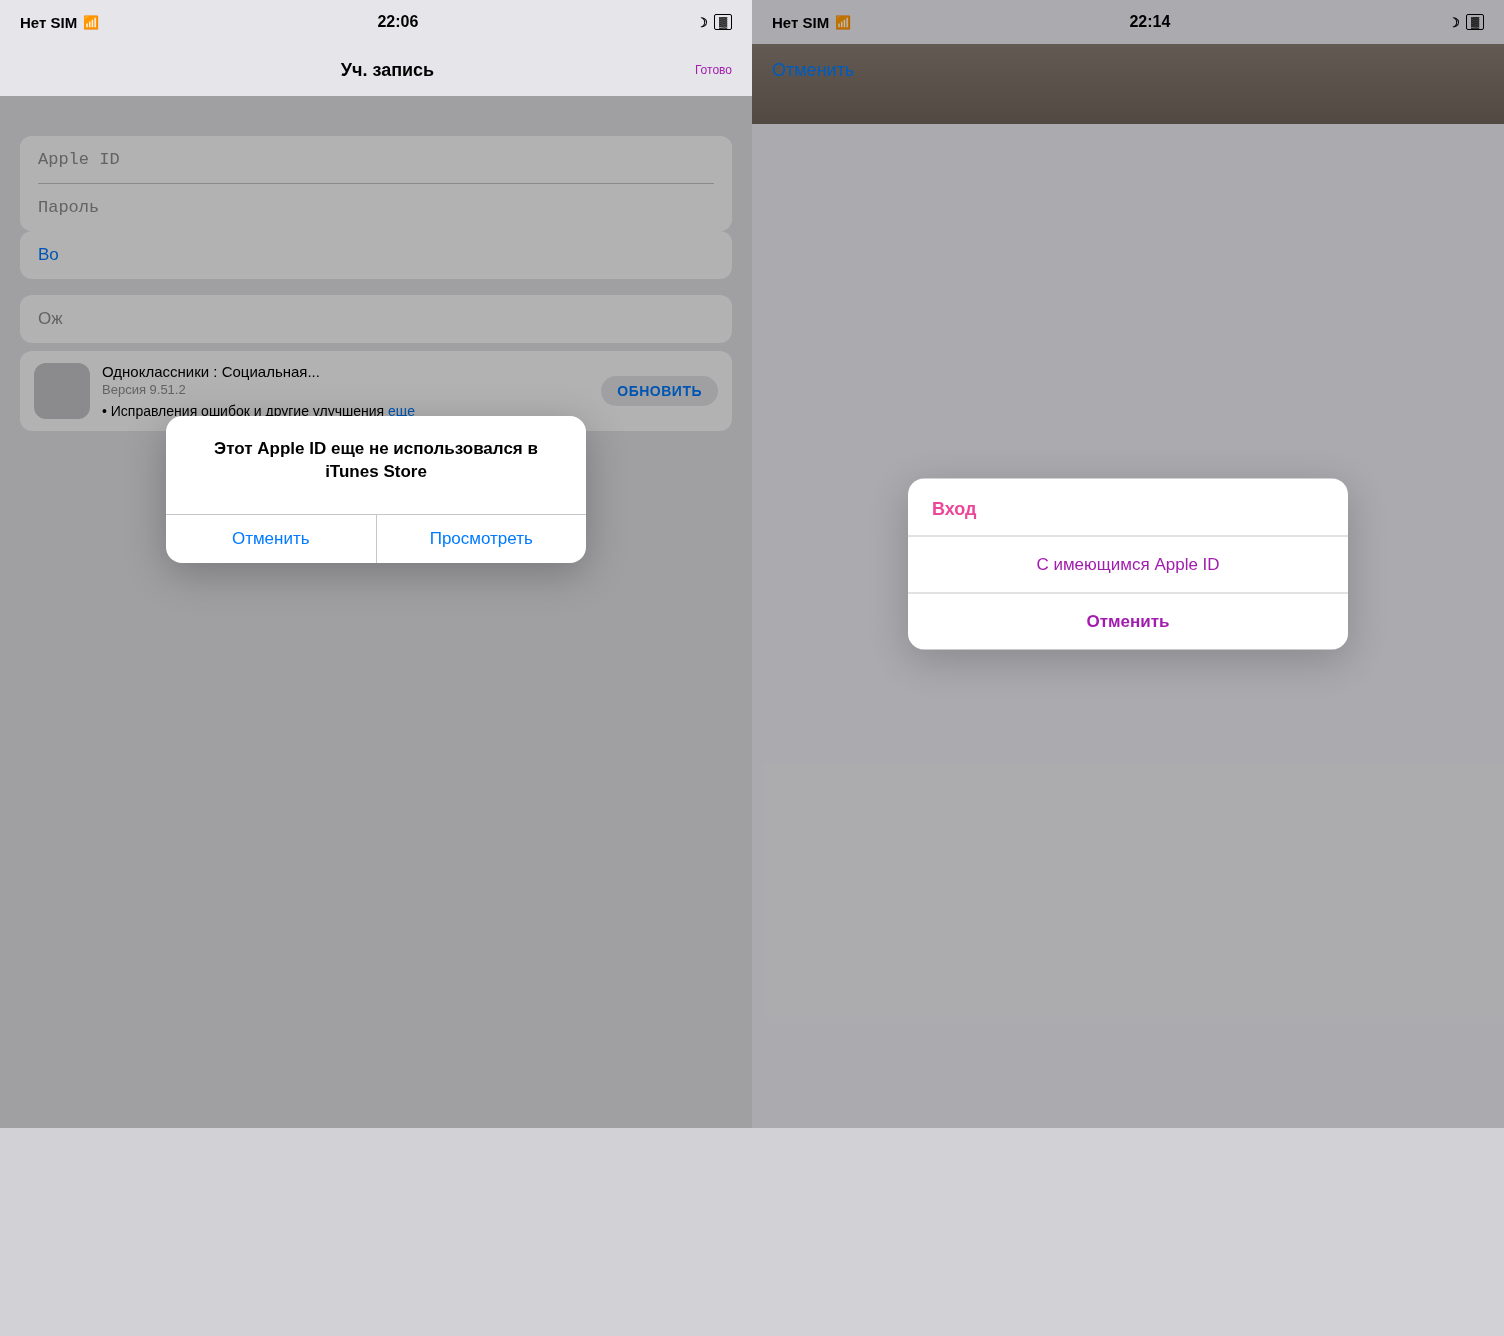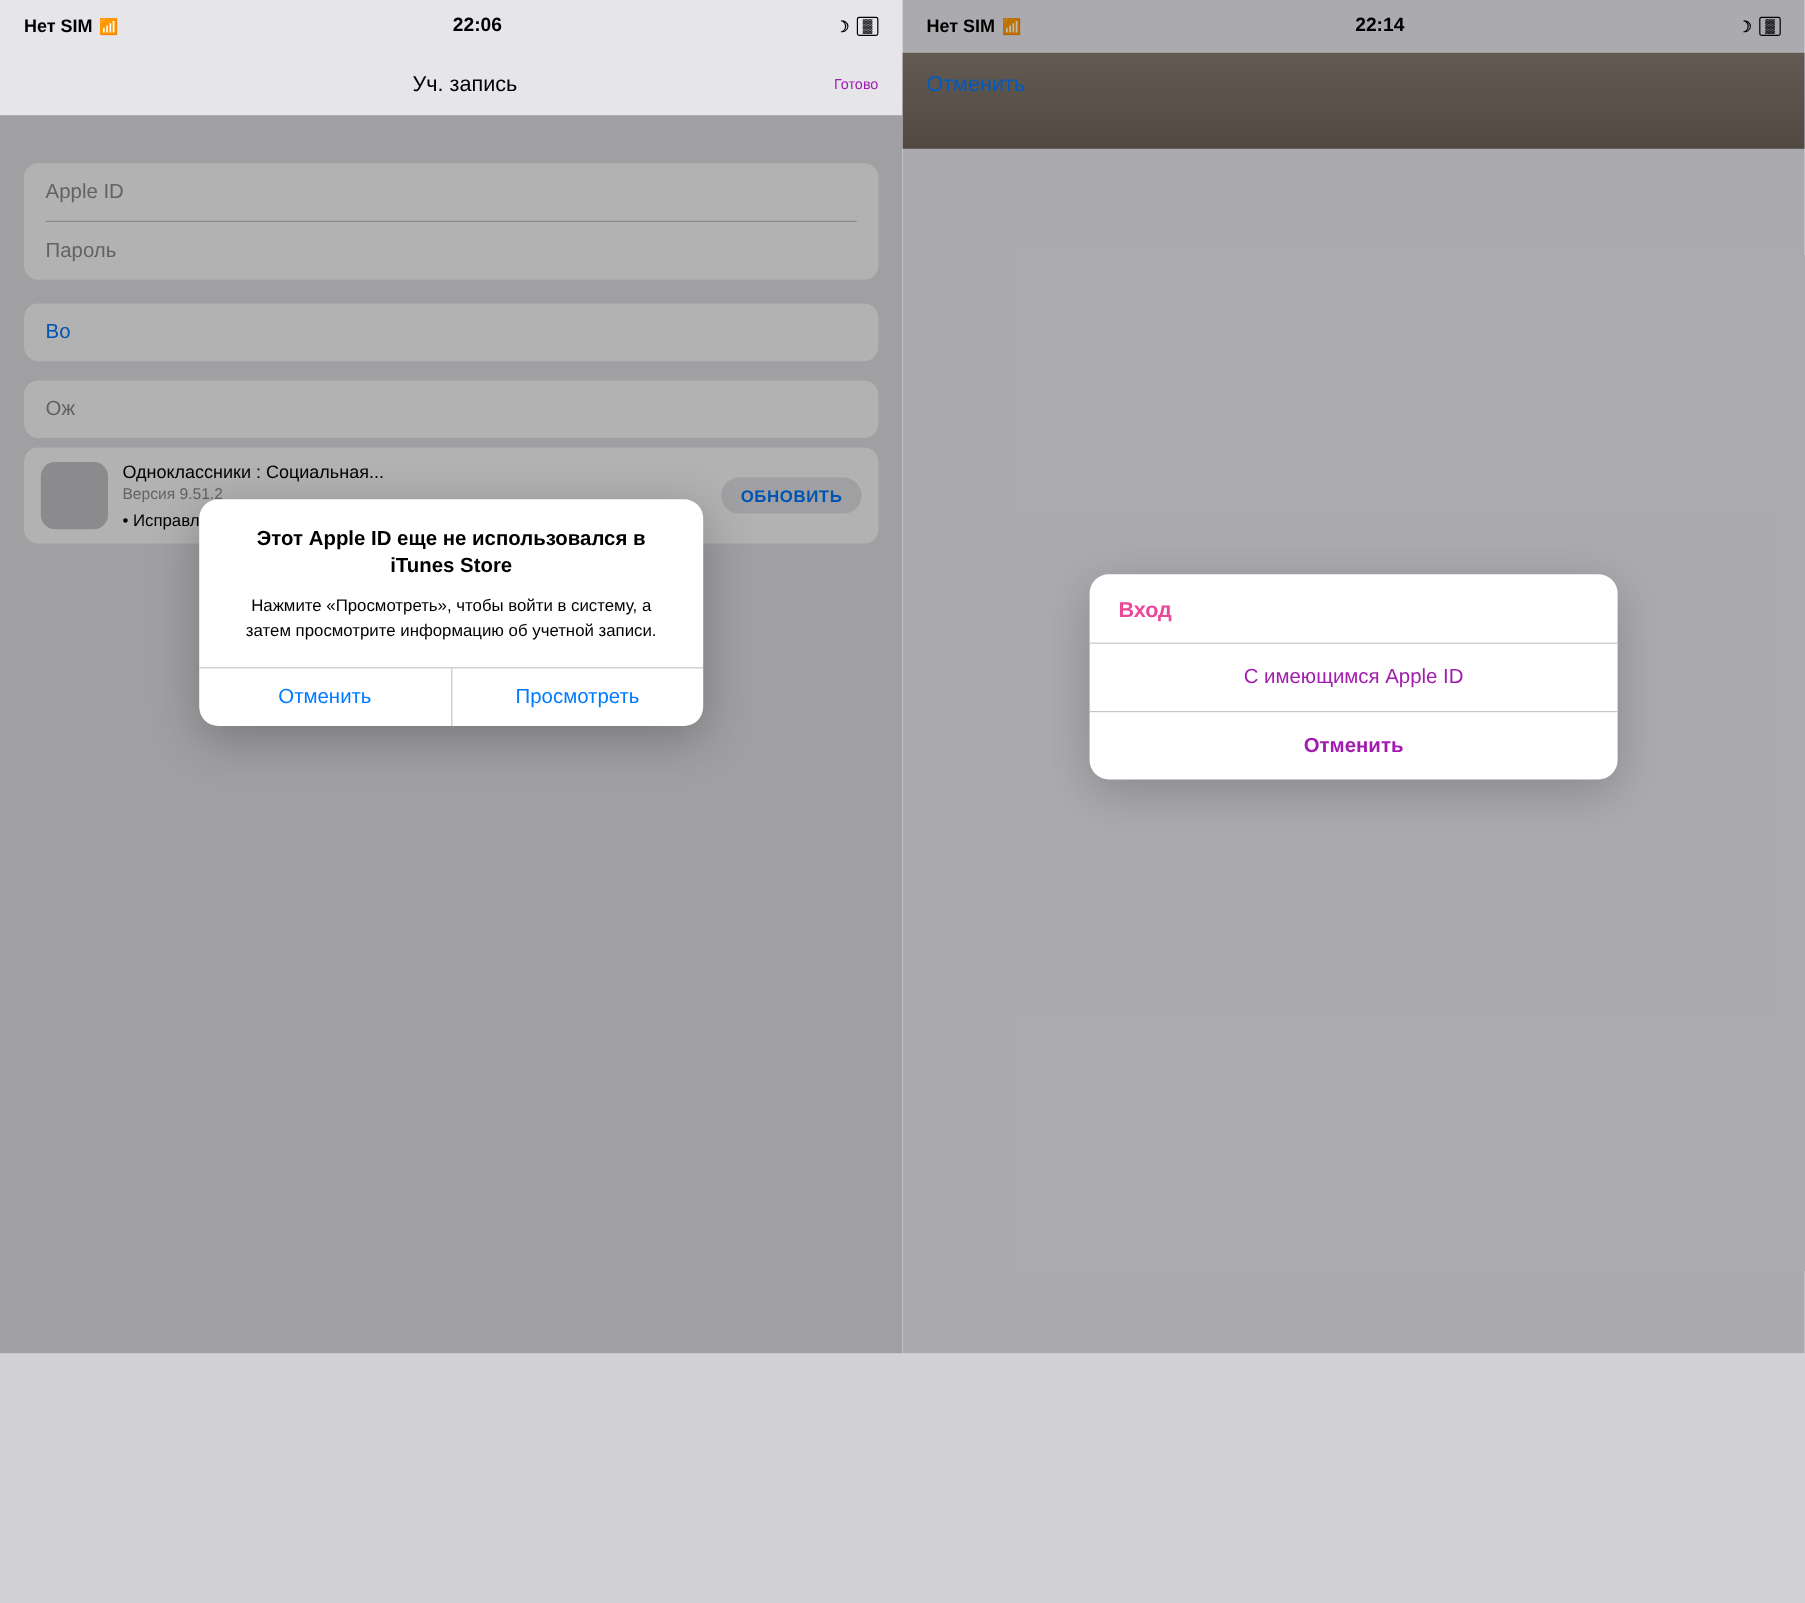--- a/index.html
+++ b/index.html
@@ -45,21 +45,21 @@
       height: 52px;
       background: #e5e5ea;
       display: flex;
       align-items: center;
       justify-content: space-between;
       padding: 0 20px;
       flex-shrink: 0;
     }
     .nav-title {
       font-size: 18px;
-      font-weight: 400;
+      font-weight: 700;
       color: #000;
     }
     .nav-btn {
       font-size: 12px;
       color: #a21caf;
       cursor: pointer;
     }
 
     
     .left-panel { background: #e5e5ea; }
@@ -67,22 +67,22 @@
     .left-content {
       padding: 20px 20px 0 20px;
       flex: 1;
       position: relative;
     }
 
     
     .form-card {
       background: #fff;
       border-radius: 12px;
-      margin-bottom: 20px;
-      overflow: hidden;
+      overflow: hidden;
+      font-family: Liberation Mono, monospace;
     }
     .form-field {
       padding: 14px 18px;
       font-size: 17px;
       color: #000;
       background: #fff;
       border: none;
       width: 100%;
     }
     .form-field.placeholder-style { color: #8e8e93; }
@@ -326,21 +326,20 @@
         </div>
         <button class="update-btn">ОБНОВИТЬ</button>
       </div>
     </div>
 
     <div class="dim-overlay"></div>
 
     <div class="alert-dialog">
       <div class="alert-body">
         <div class="alert-title">Этот Apple ID еще не использовался в iTunes Store</div>
-        <div class="alert-message">Нажмите «Просмотреть», чтобы войти в систему, а затем просмотрите информацию об учетной записи.</div>
       </div>
       <div class="alert-divider-h"></div>
       <div class="alert-buttons">
         <button class="alert-btn">Отменить</button>
         <div class="alert-btn-divider"></div>
         <button class="alert-btn">Просмотреть</button>
       </div>
     </div>
 
   </div>

